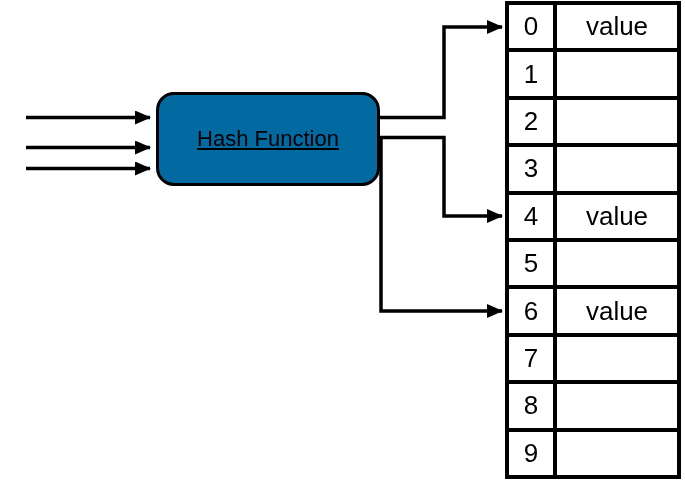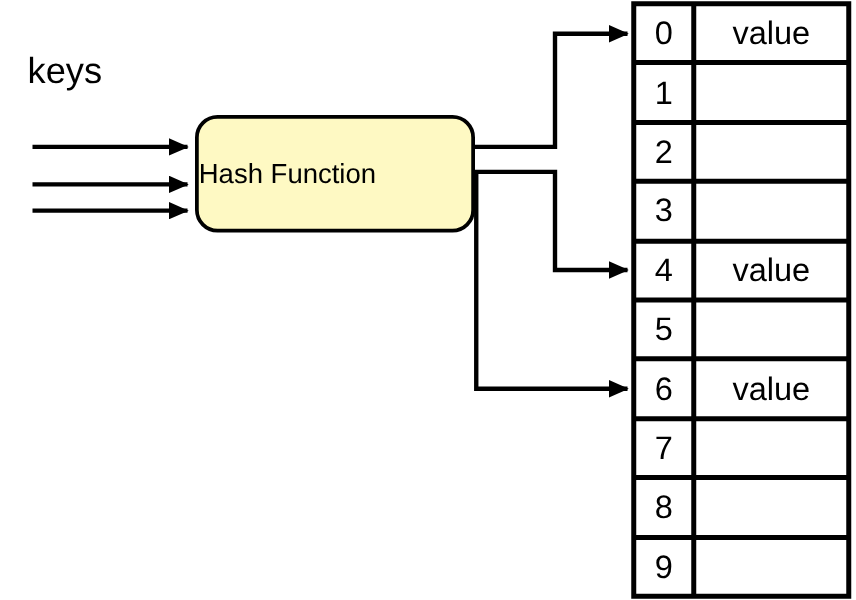--- a/index.html
+++ b/index.html
@@ -25,23 +25,25 @@
     color: #000000;
   }
   #hash-box {
     position: absolute;
     left: 156px;
     top: 92px;
     width: 218px;
     height: 88px;
     border: 3px solid #000000;
     border-radius: 18px;
-    background: #fef9c3;
+    background: #0369a1;
     display: flex;
     align-items: center;
+    justify-content: center;
+    text-decoration: underline;
   }
   #hash-box .box-label {
     font-size: 22px;
     color: #000000;
     white-space: nowrap;
   }
   #connector-layer {
     position: absolute;
     left: 0;
     top: 0;
@@ -70,21 +72,20 @@
     font-size: 26px;
     color: #000000;
     overflow: hidden;
   }
 </style>
 </head>
 <body>
 
 <div id="stage">
 
-  <div id="keys-label">keys</div>
 
   <svg id="connector-layer" width="685" height="480" viewBox="0 0 685 480" xmlns="http://www.w3.org/2000/svg">
     <defs>
       <marker id="ah" markerUnits="userSpaceOnUse" markerWidth="17" markerHeight="14" refX="15" refY="7" orient="auto">
         <path d="M0,0 L16,7 L0,14 Z" fill="#000000"></path>
       </marker>
     </defs>
 
     <path d="M26,117.5 L150,117.5" stroke="#000000" stroke-width="3.5" fill="none" marker-end="url(#ah)"></path>
     <path d="M26,147.5 L150,147.5" stroke="#000000" stroke-width="3.5" fill="none" marker-end="url(#ah)"></path>

